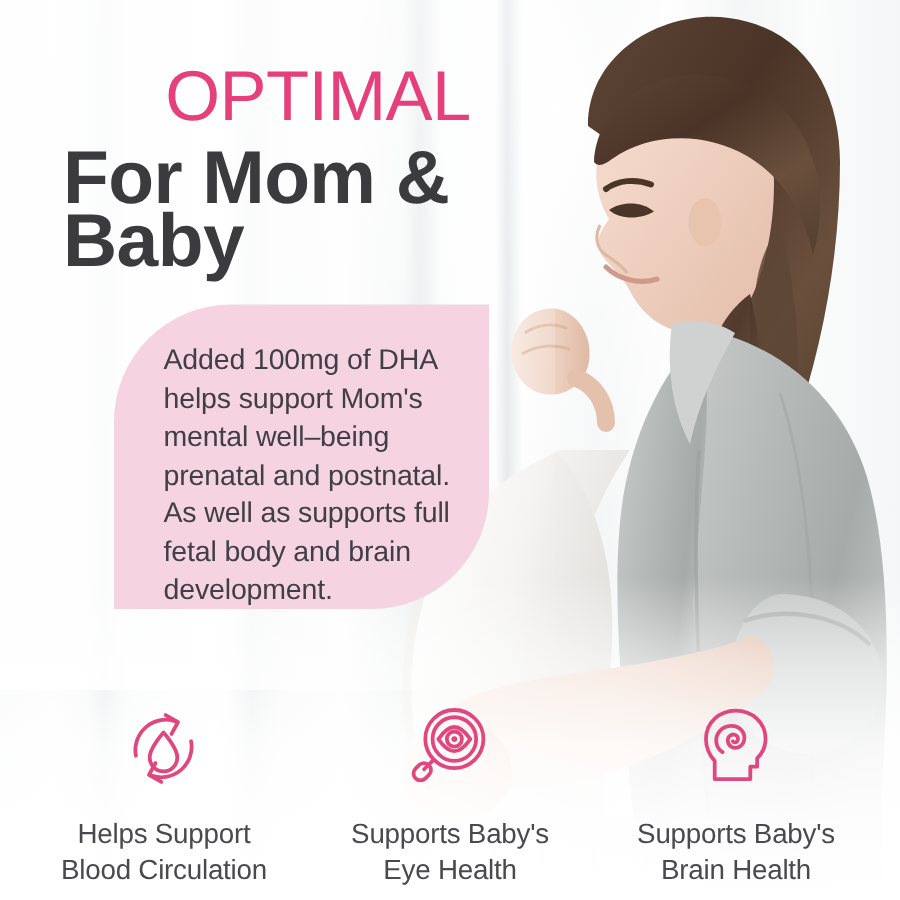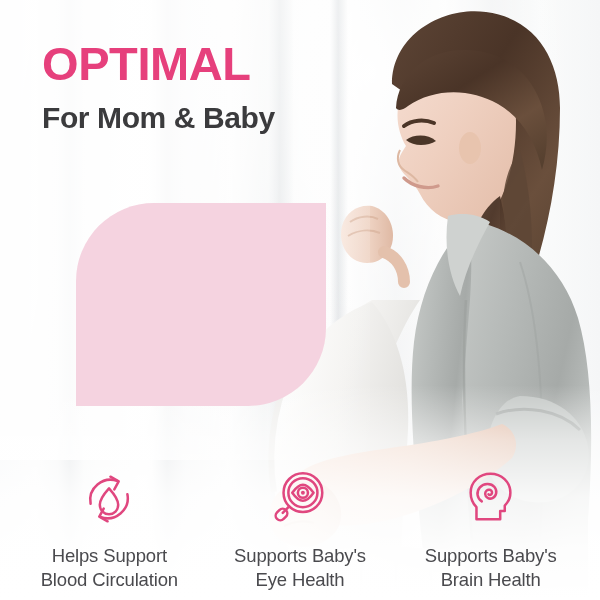--- a/index.html
+++ b/index.html
@@ -74,28 +74,29 @@
   .headline {
     position: absolute;
     left: 42px;
     top: 38px;
     width: 340px;
   }
   .headline-line {
     display: block;
     font-size: 47px;
     line-height: 52px;
-    font-weight: 700;
+    font-weight: 400;
     letter-spacing: -0.4px;
     color: #e6407c;
+    text-align: center;
   }
   .subhead {
     display: block;
     margin-top: 7px;
-    font-size: 30px;
+    font-size: 50px;
     line-height: 42px;
     font-weight: 700;
     letter-spacing: -0.4px;
     color: #3b3b3d;
   }
 
   
   .blob {
     position: absolute;
     left: 76px;
@@ -279,20 +280,27 @@
     <div class="left-wash"></div>
     <div class="bottom-fade"></div>
   </div>
 
   <div class="headline">
     <span class="headline-line">OPTIMAL</span>
     <span class="subhead">For Mom &amp; Baby</span>
   </div>
 
   <div class="blob"></div>
+  <div class="blob-text">Added 100mg of DHA
+helps support Mom's
+mental well–being
+prenatal and postnatal.
+As well as supports full
+fetal body and brain
+development.</div>
 
   <div class="features">
 
     <div class="feature">
       <svg class="feature-icon" viewBox="0 0 64 64" fill="none" stroke="#e0477f" stroke-width="2.6" stroke-linecap="round" stroke-linejoin="round">
 
         <path d="M13 37 A21 21 0 0 1 41 13.5"></path>
         <path d="M51 27 A21 21 0 0 1 23 50.5"></path>
         <path d="M33.5 9 L42 13.8 L37.5 22"></path>
         <path d="M30.5 55 L22 50.2 L26.5 42"></path>

